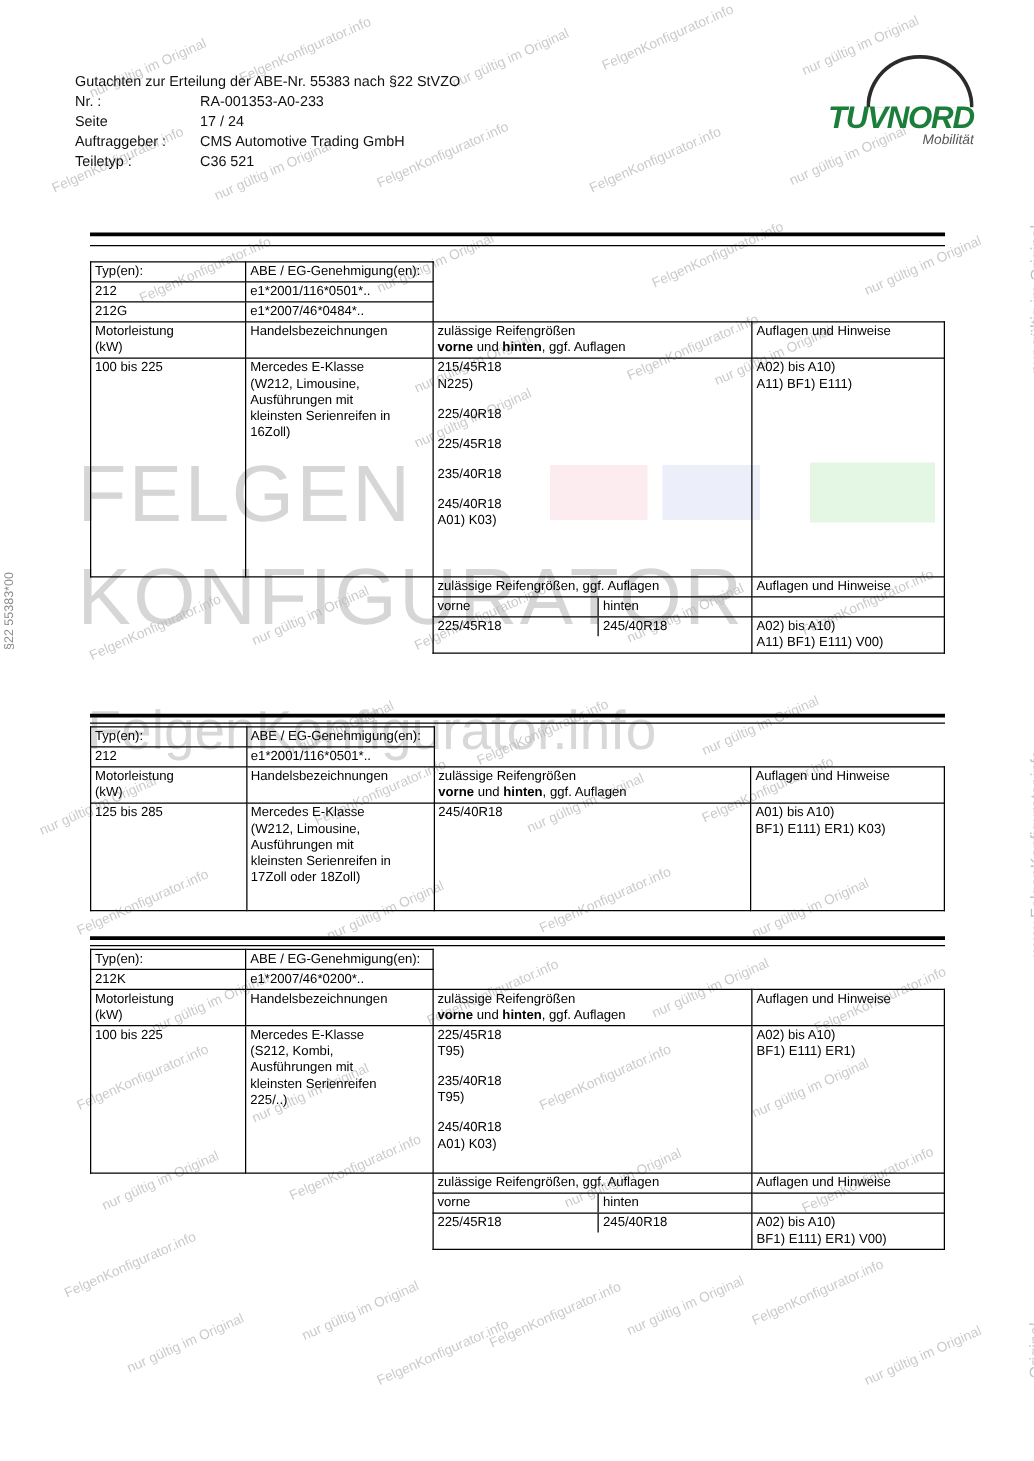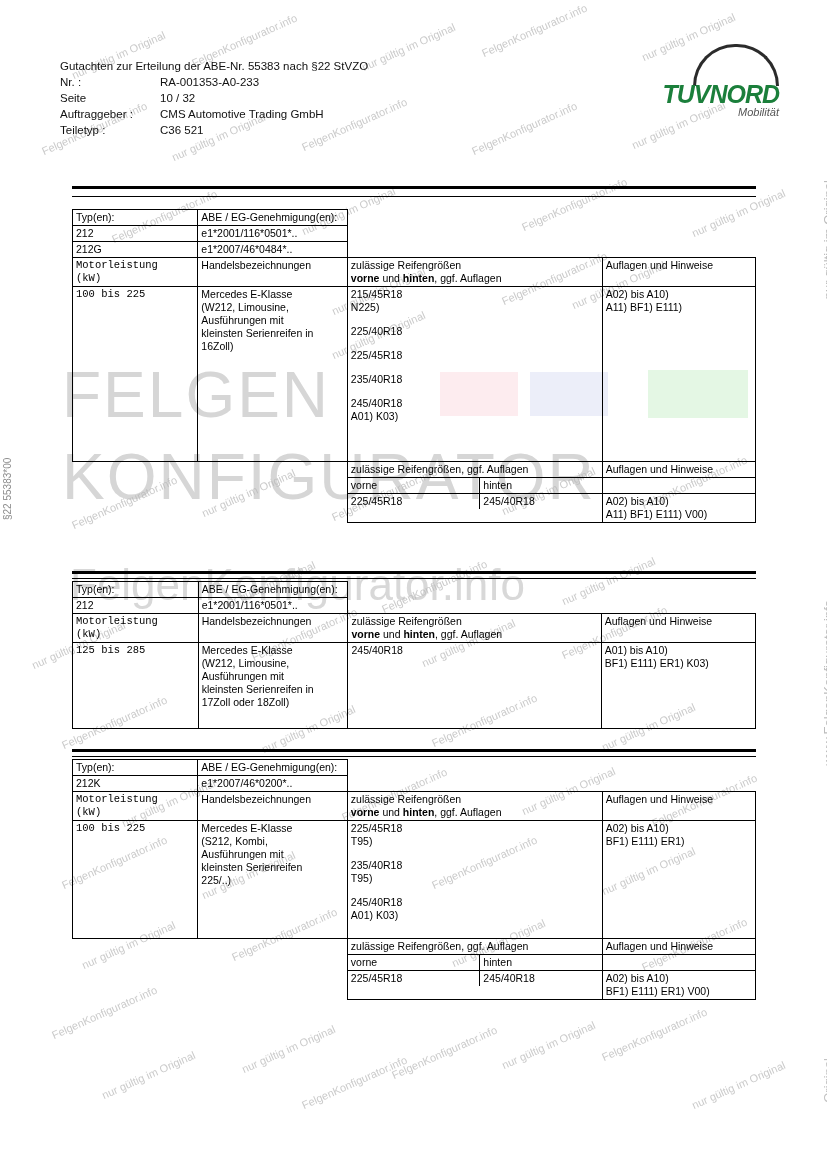--- a/index.html
+++ b/index.html
@@ -113,21 +113,21 @@
     border:1px solid #000;
     vertical-align:top;
     padding:1px 3px;
     font-weight:normal;
     text-align:left;
     background:transparent;
   }
   .no-border-top td { border-top:none; }
   .c-typ { width:128px; }
   .c-abe { }
-  .c-mot { width:106px;font-family:Liberation Mono, monospace; }
+  .c-mot { width:106px; }
   .c-han { width:152px; }
   .c-rei { width:265px; }
   .c-auf { width:161px; }
   .bold { font-weight:bold; }
   .center { text-align:center; }
   .sub-vorne { width:132px; }
   .sub-hinten { }
   .thickline {
     position:absolute; left:72px; width:684px; height:3px;
     background:#000; z-index:4;
@@ -149,21 +149,21 @@
   <div class="blob" style="left:648px; top:370px; width:100px; height:48px; background:#e4f7e4;"></div>
 
   <div class="header">
     <div class="hdr-title">Gutachten zur Erteilung der ABE-Nr. 55383 nach §22 StVZO</div>
     <div class="hdr-row">
       <div class="hdr-label">Nr. :</div>
       <div class="hdr-val">RA-001353-A0-233</div>
     </div>
     <div class="hdr-row">
       <div class="hdr-label">Seite</div>
-      <div class="hdr-val">10 / 32</div>
+      <div class="hdr-val">17 / 24</div>
     </div>
     <div class="hdr-row">
       <div class="hdr-label">Auftraggeber :</div>
       <div class="hdr-val">CMS Automotive Trading GmbH</div>
     </div>
     <div class="hdr-row">
       <div class="hdr-label">Teiletyp :</div>
       <div class="hdr-val">C36 521</div>
     </div>
   </div>

